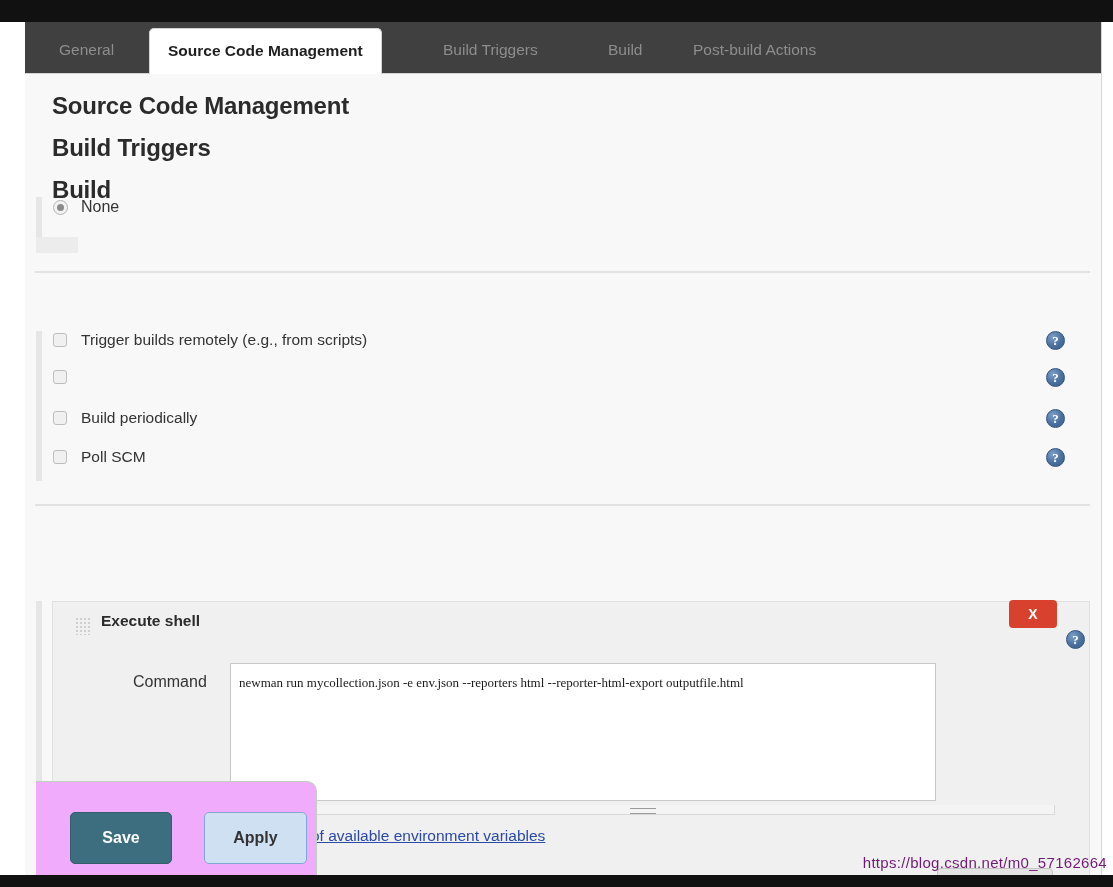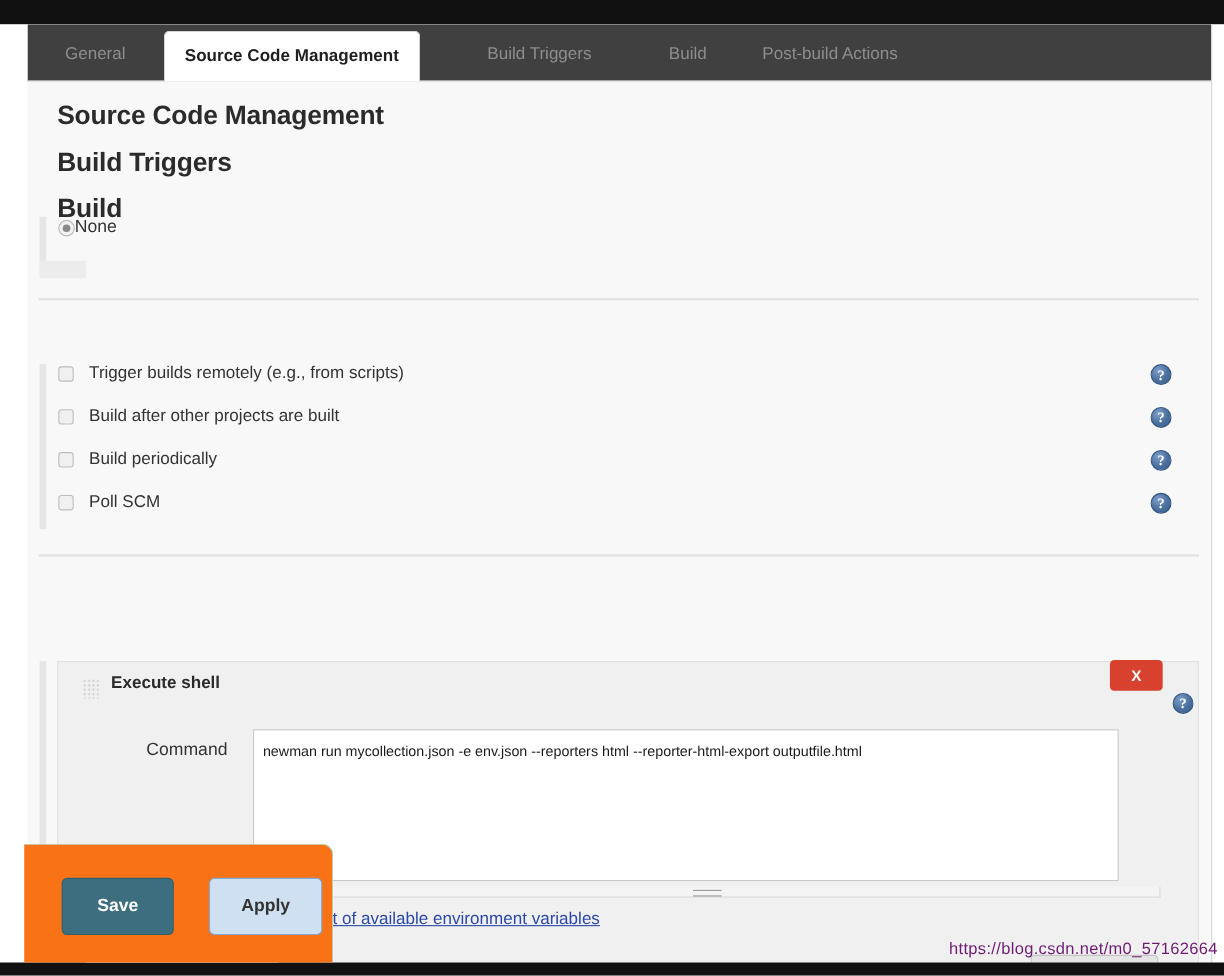--- a/index.html
+++ b/index.html
@@ -108,21 +108,21 @@
     width: 42px; height: 16px;
     background: #ececec;
   }
 
   
   .radio-row {
     position: absolute;
     left: 28px;
     display: flex;
     align-items: center;
-    gap: 0;
+    gap: 13px;
   }
   .radio {
     width: 15px; height: 15px;
     border-radius: 50%;
     border: 1px solid #b4b4b4;
     background: #f2f2f2;
     display: inline-flex;
     align-items: center; justify-content: center;
     flex: none;
     cursor: pointer;
@@ -229,26 +229,26 @@
     left: 80px; top: 71px;
     font-size: 16px;
     color: #333333;
   }
   .cmd-wrap {
     position: absolute;
     left: 177px; top: 61px;
     width: 825px;
   }
   .cmd-area {
-    width: 787px;
+    width: 706px;
     height: 138px;
     background: #ffffff;
     border: 1px solid #c8c8c8;
     padding: 10px 8px;
-    font-family: Liberation Sans, sans-serif;
+    font-family: Liberation Serif, serif;
     font-size: 13px;
     line-height: 18px;
     color: #1a1a1a;
     resize: none;
     overflow: auto;
     white-space: pre;
   }
   .cmd-resize {
     position: relative;
     width: 825px; height: 10px;
@@ -286,23 +286,23 @@
     background: #e4e4e4;
     border: 1px solid #c4c4c4;
     border-radius: 4px;
     cursor: pointer;
     font-family: "Liberation Sans", sans-serif;
   }
 
   
   .save-bar {
     position: absolute;
-    left: 22px; bottom: 12px;
-    width: 281px; height: 108px;
-    background: #f97316;
+    left: 36px; bottom: 12px;
+    width: 281px; height: 94px;
+    background: #f0abfc;
     border: 1px solid #bcd4bc;
     border-left: none;
     border-bottom: none;
     border-radius: 0 10px 0 0;
     z-index: 30;
   }
   .btn-save {
     position: absolute;
     left: 34px; top: 30px;
     width: 102px; height: 52px;
@@ -386,21 +386,20 @@
       <div class="rail" style="top:257px; height:150px;"></div>
 
       <div class="cb-row" style="top:257px;align-items:center;">
         <span class="cb"></span>
         <span class="cb-label">Trigger builds remotely (e.g., from scripts)</span>
         <span class="help-icon">?</span>
       </div>
 
       <div class="cb-row" style="top:296px;">
         <span class="cb"></span>
-        <span class="cb-label">Build after other projects are built</span>
         <span class="help-icon">?</span>
       </div>
 
       <div class="cb-row" style="top:335px;">
         <span class="cb"></span>
         <span class="cb-label">Build periodically</span>
         <span class="help-icon">?</span>
       </div>
 
       <div class="cb-row" style="top:374px;">

